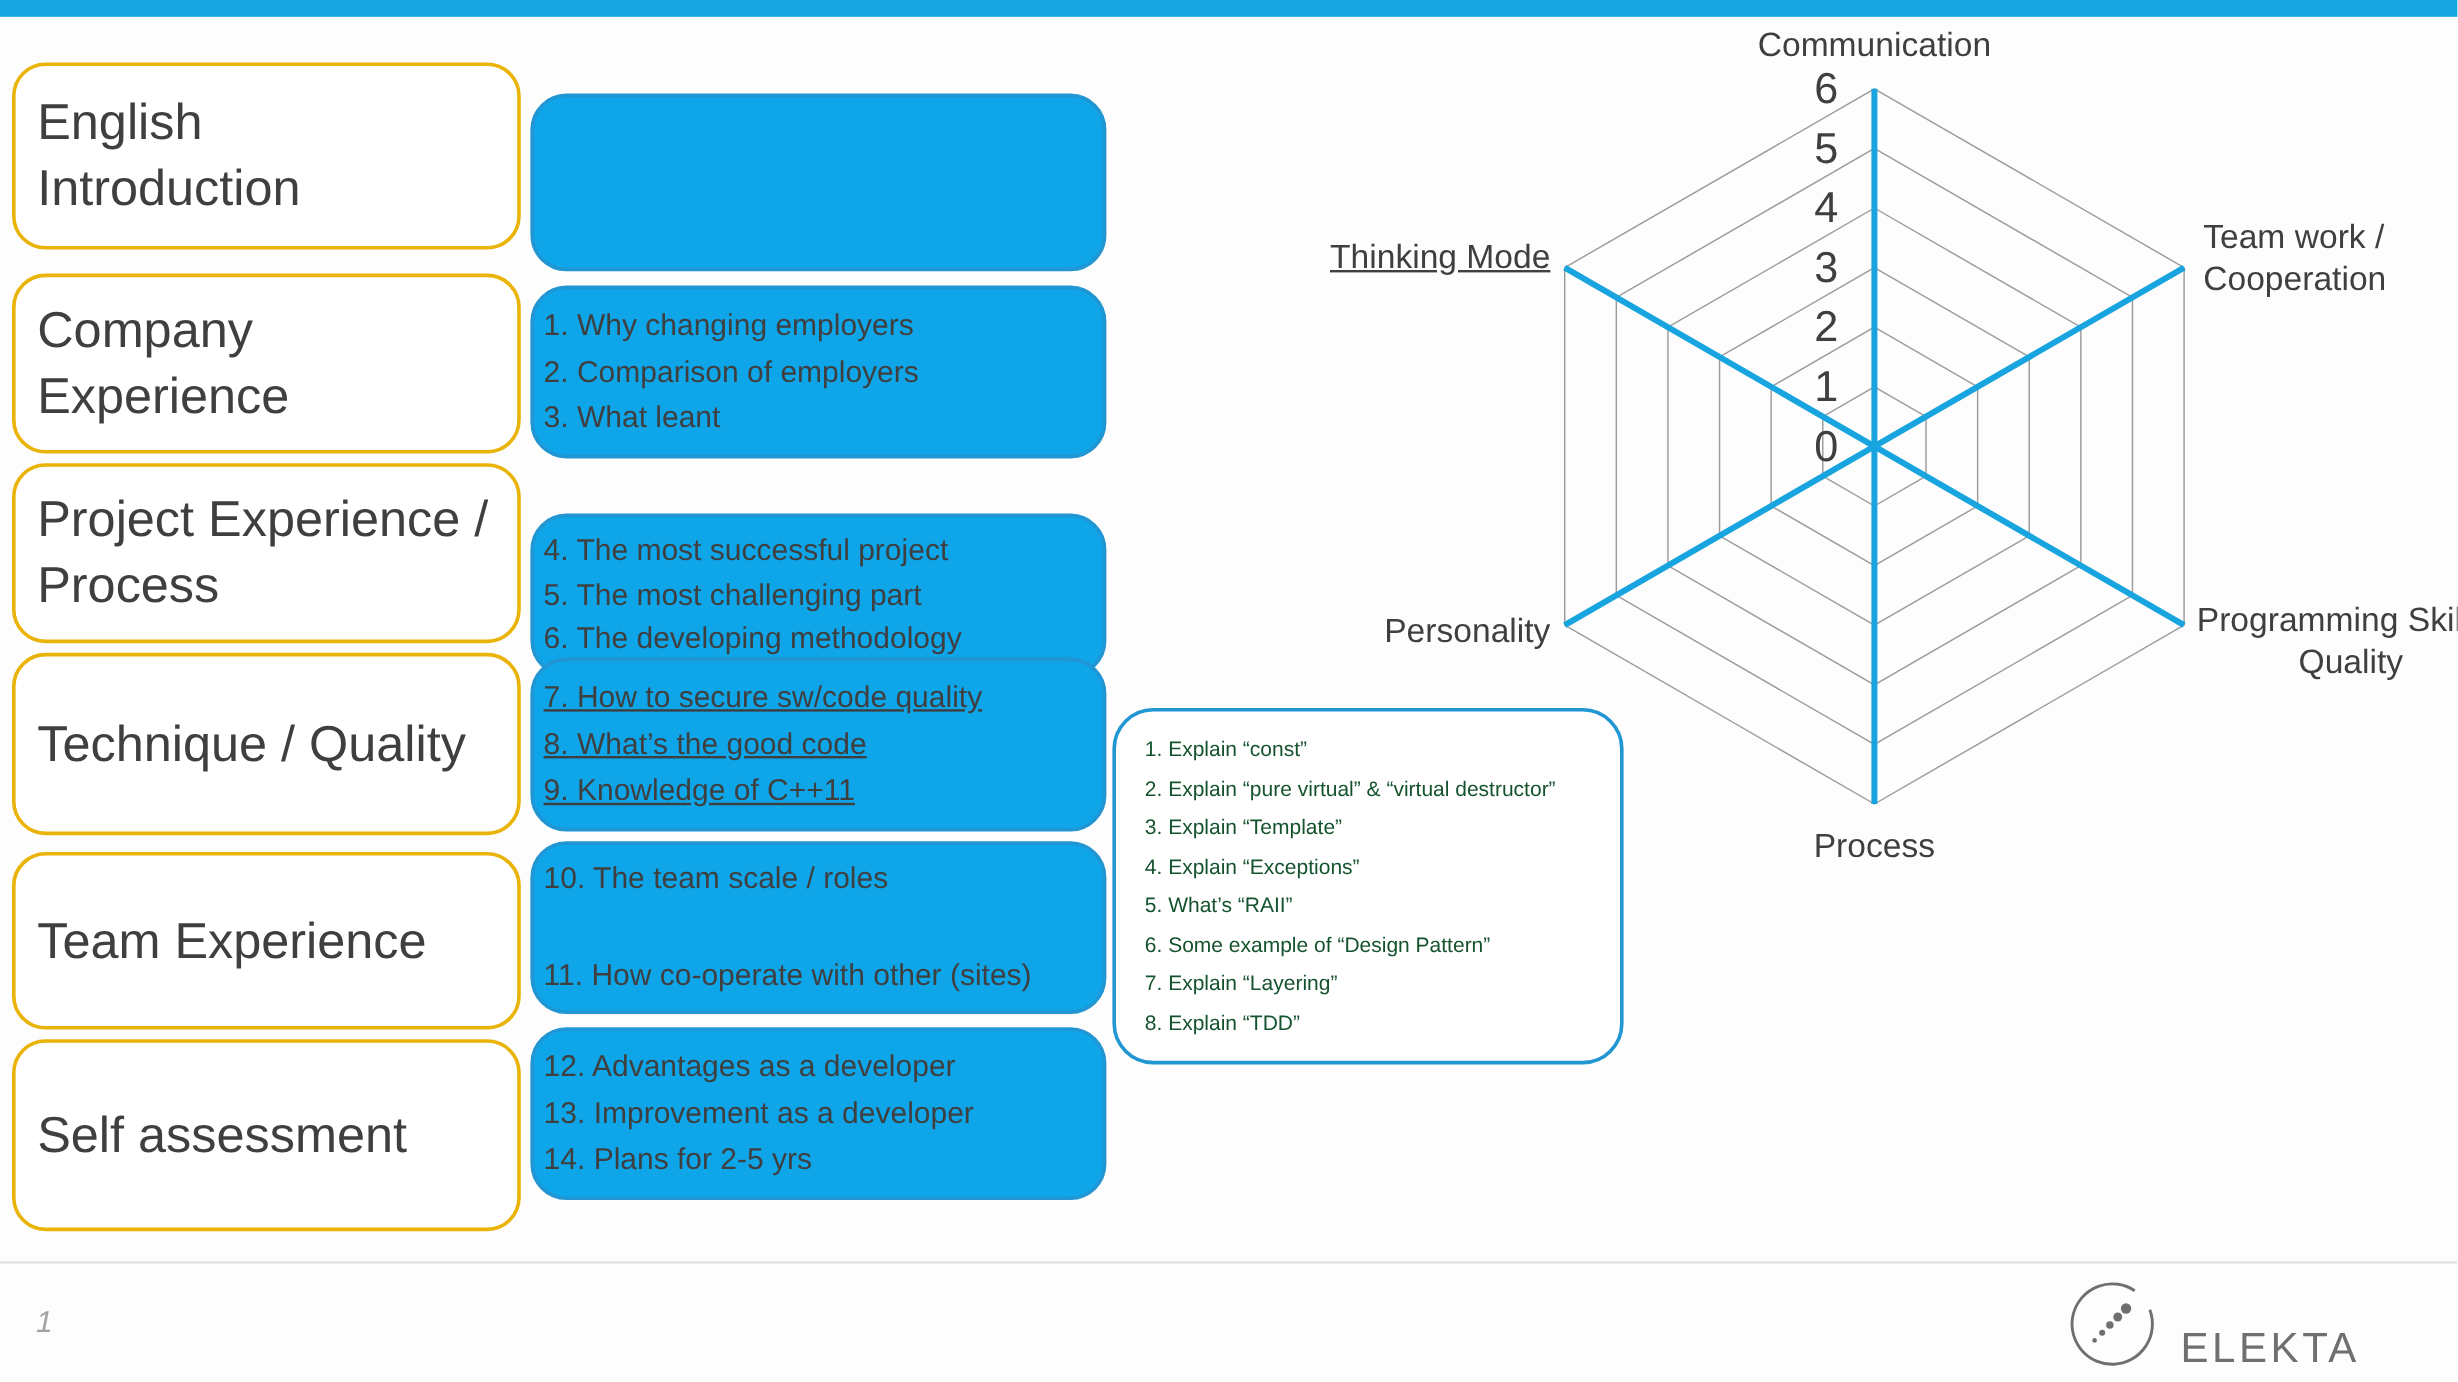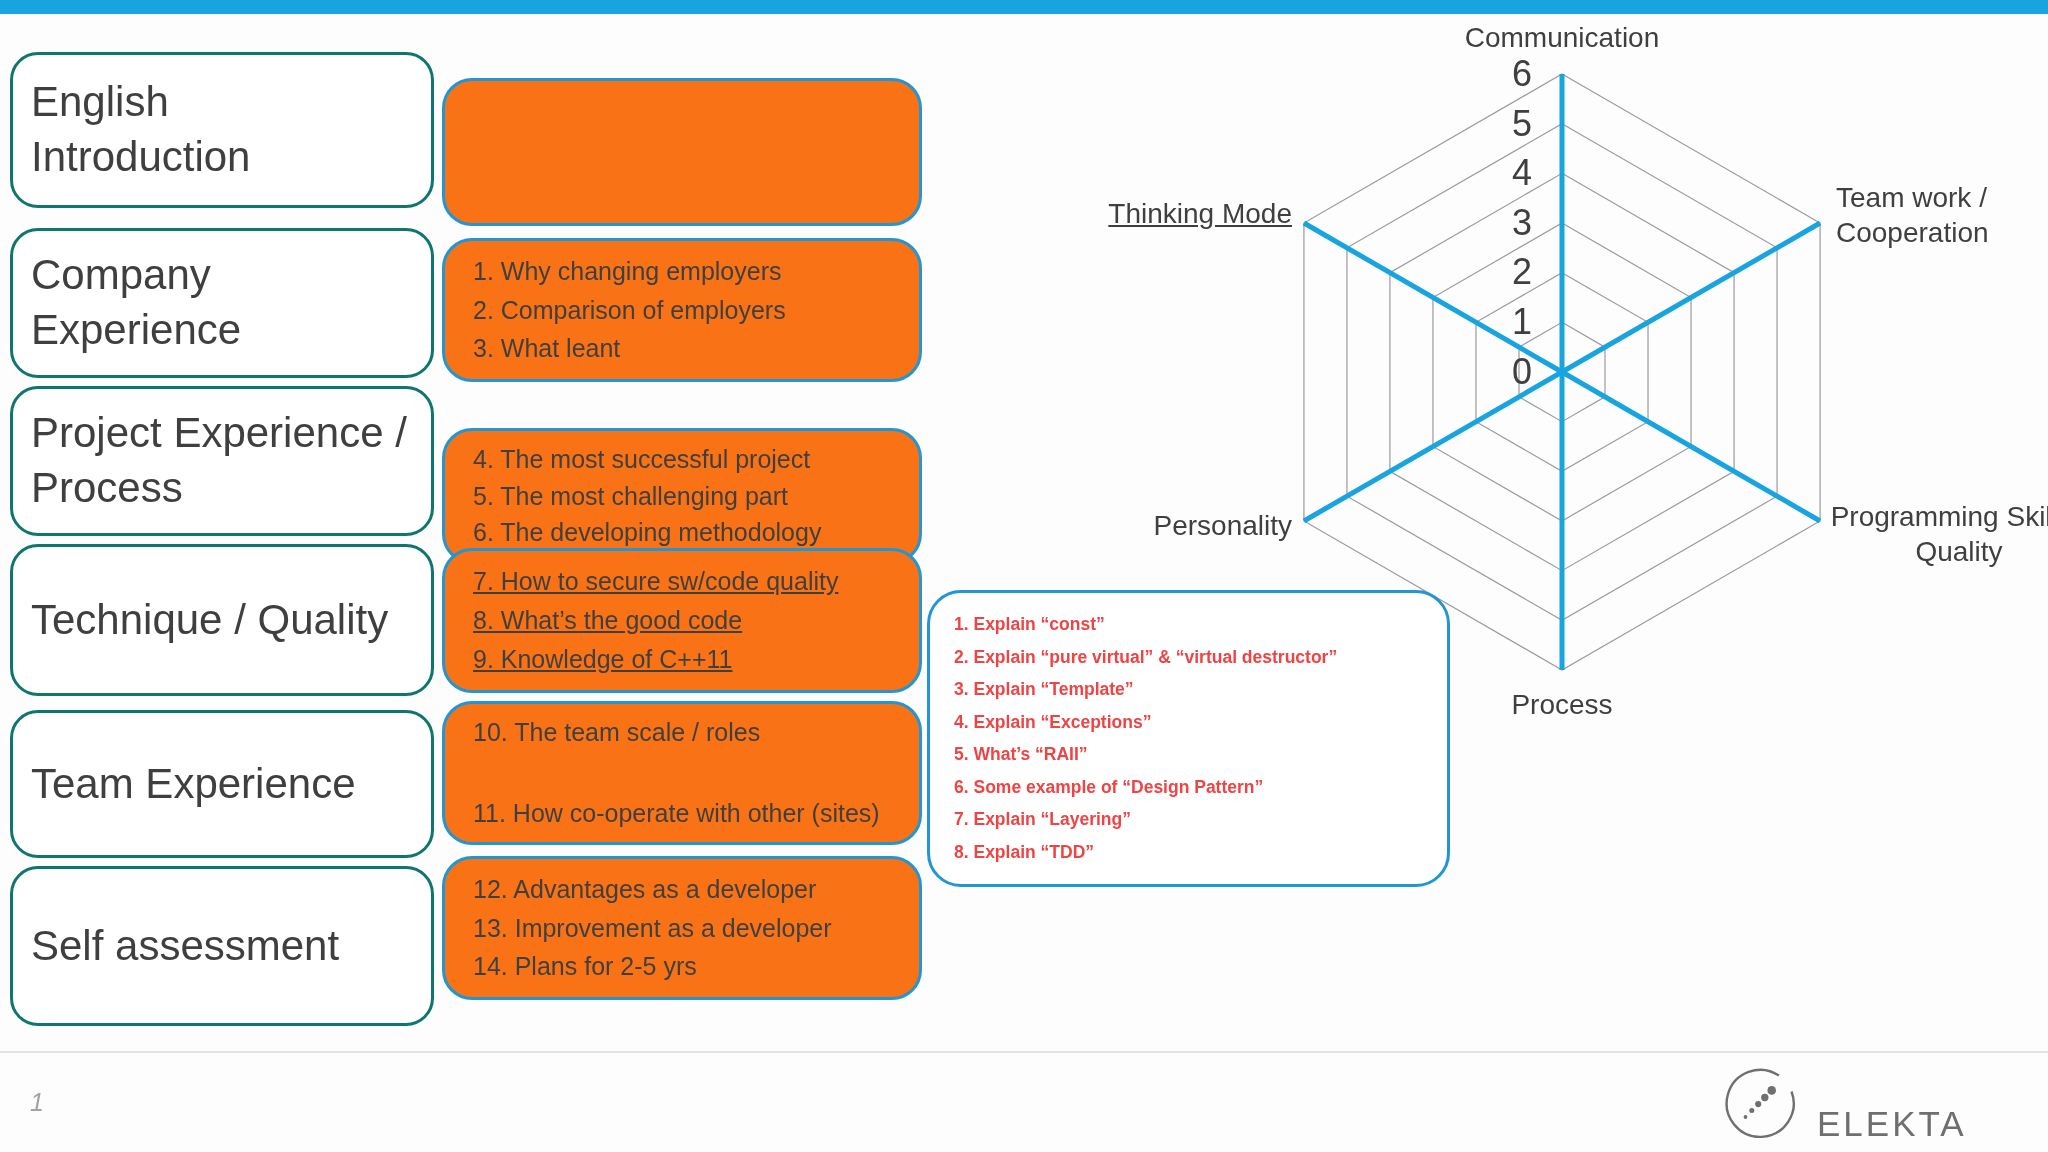--- a/index.html
+++ b/index.html
@@ -7,45 +7,45 @@
     width:2048px;height:1152px;position:relative;overflow:hidden;
     background:#fdfdfd;
     font-family:"Liberation Sans", sans-serif;
     color:#3f3f3f;
   }
   .topbar{position:absolute;left:0;top:0;width:2048px;height:14px;background:#18a4df;}
 
   
   .tbox{
     position:absolute;left:10px;width:424px;box-sizing:border-box;
-    border:3px solid #0f766e;border-radius:28px;background:#fff;
+    border:3px solid #eab308;border-radius:28px;background:#fff;
     display:flex;align-items:center;padding-left:18px;padding-right:10px;
     font-size:42px;line-height:1.3;color:#3f3f3f;
   }
   .tbox .tw{display:block;}
   .w340 .tw{max-width:340px;}
   .w380 .tw{max-width:380px;}
 
   
   .lbox{
     position:absolute;left:442px;width:480px;box-sizing:border-box;
-    border:3px solid #2196d3;border-radius:30px;background:#f97316;
+    border:3px solid #2196d3;border-radius:30px;background:#0ea5e9;
     display:flex;flex-direction:column;justify-content:space-evenly;
-    padding:6px 8px 6px 28px;
+    padding:6px 8px 6px 8px;
     font-size:25px;color:#3f3f3f;
   }
   .lbox .li{white-space:nowrap;}
 
   
   .qbox{
-    position:absolute;left:927px;top:590px;width:523px;height:297px;box-sizing:border-box;
+    position:absolute;left:927px;top:590px;width:426px;height:297px;box-sizing:border-box;
     border:3px solid #2196d3;border-radius:34px;background:#fff;
     display:flex;flex-direction:column;justify-content:space-evenly;
     padding:10px 6px 10px 24px;
-    font-size:17.5px;color:#ef4444;z-index:5;font-weight:bold;
+    font-size:17.5px;color:#14532d;z-index:5;
   }
   .qbox .qi{white-space:nowrap;}
 
   
   .chart{position:absolute;left:1080px;top:12px;width:968px;height:760px;z-index:1;}
   .chart svg{position:absolute;left:0;top:0;}
   .axlab{position:absolute;font-size:28px;line-height:35px;color:#3f3f3f;}
   .tick{position:absolute;width:100px;left:352px;text-align:right;font-size:36px;line-height:38px;color:#3f3f3f;}
 
   

